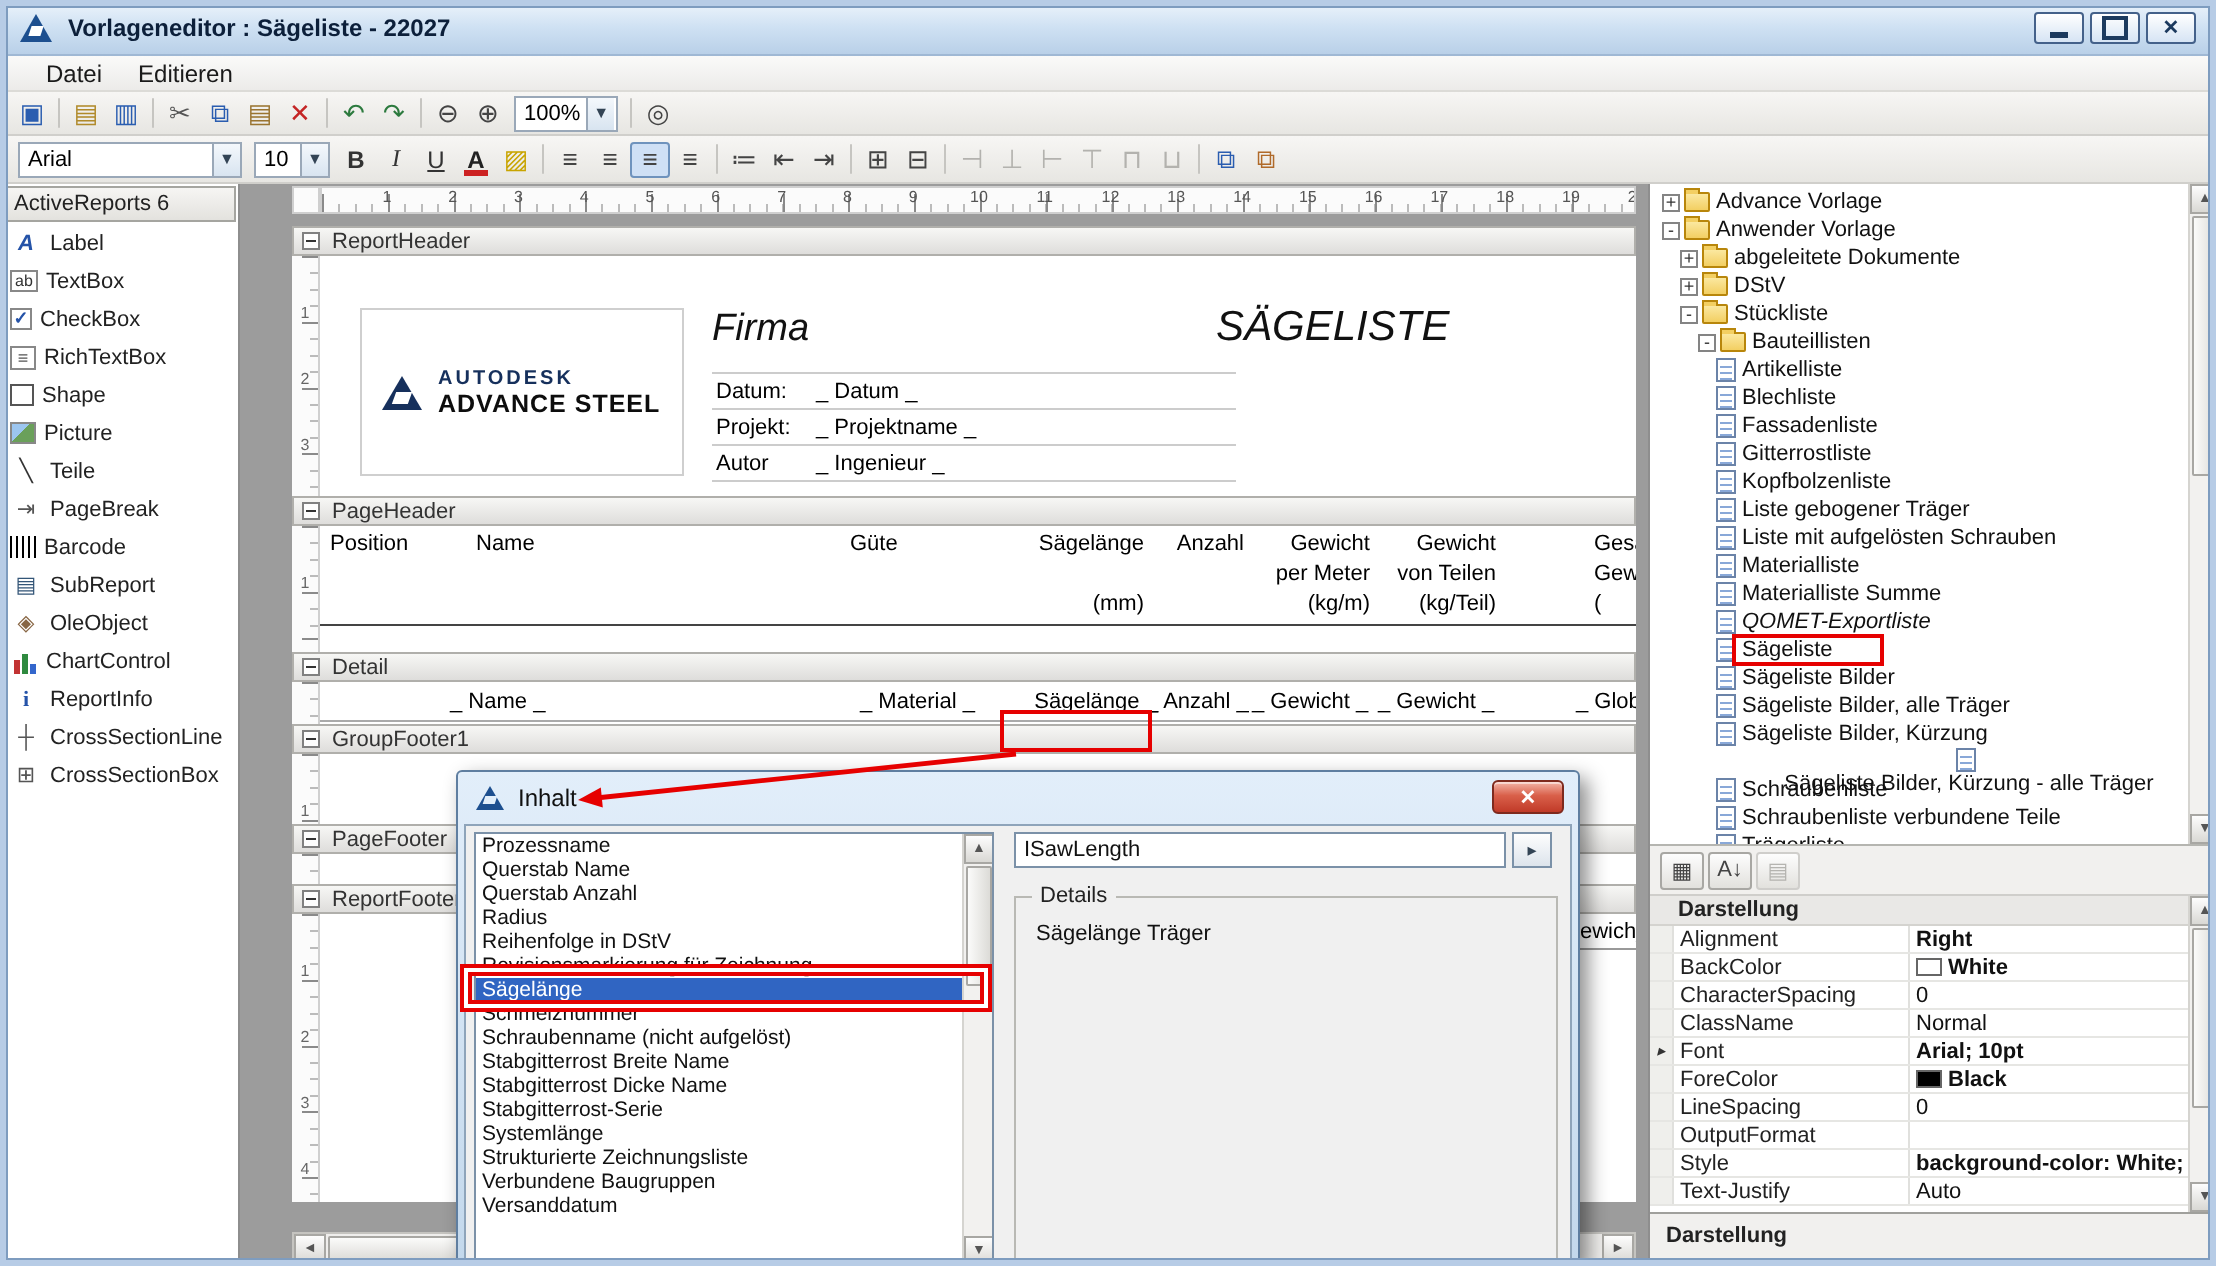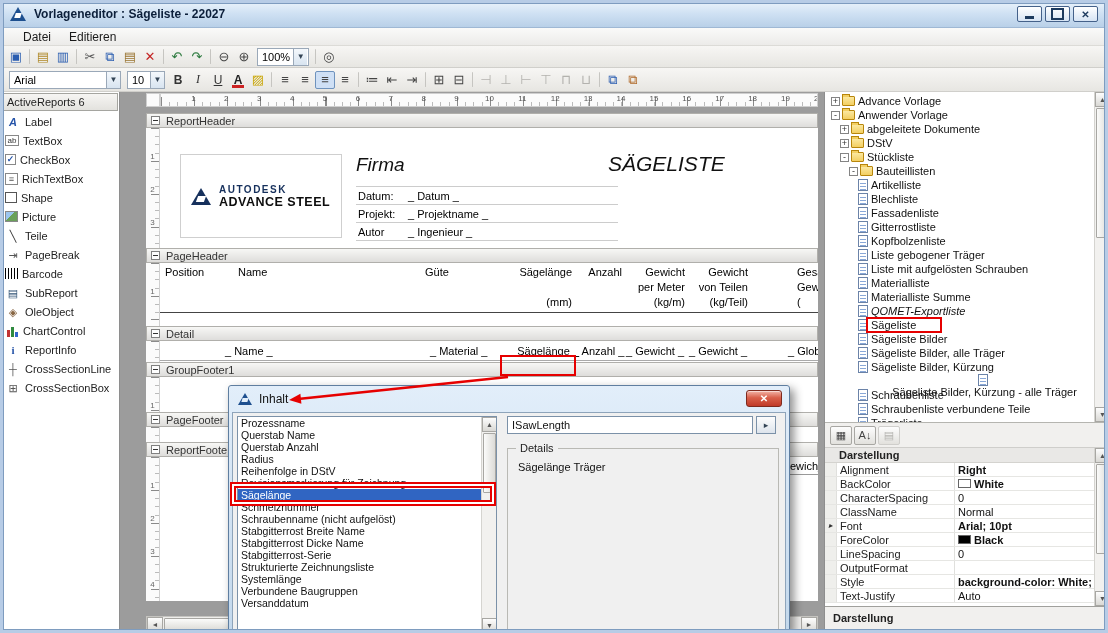--- a/index.html
+++ b/index.html
@@ -725,22 +725,22 @@
           <div class="ditem">Querstab Anzahl</div>
           <div class="ditem">Radius</div>
           <div class="ditem">Reihenfolge in DStV</div>
           <div class="ditem">Revisionsmarkierung für Zeichnung</div>
           <div class="ditem sel">Sägelänge</div>
           <div class="ditem">Schmelznummer</div>
           <div class="ditem">Schraubenname (nicht aufgelöst)</div>
           <div class="ditem">Stabgitterrost Breite Name</div>
           <div class="ditem">Stabgitterrost Dicke Name</div>
           <div class="ditem">Stabgitterrost-Serie</div>
+          <div class="ditem">Systemlänge</div>
           <div class="ditem">Strukturierte Zeichnungsliste</div>
-          <div class="ditem">Systemlänge</div>
           <div class="ditem">Verbundene Baugruppen</div>
           <div class="ditem">Versanddatum</div>
         </div>
       <div class="sb" style="right:0;top:0;width:15px;height:216px">
         <span class="sb-btn" style="top:0">▲</span>
         <span class="sb-thumb" style="top:16px;height:60px"></span>
         <span class="sb-btn" style="top:201px">▼</span>
       </div>
     </div>
     <div class="dlg-field">ISawLength</div>

